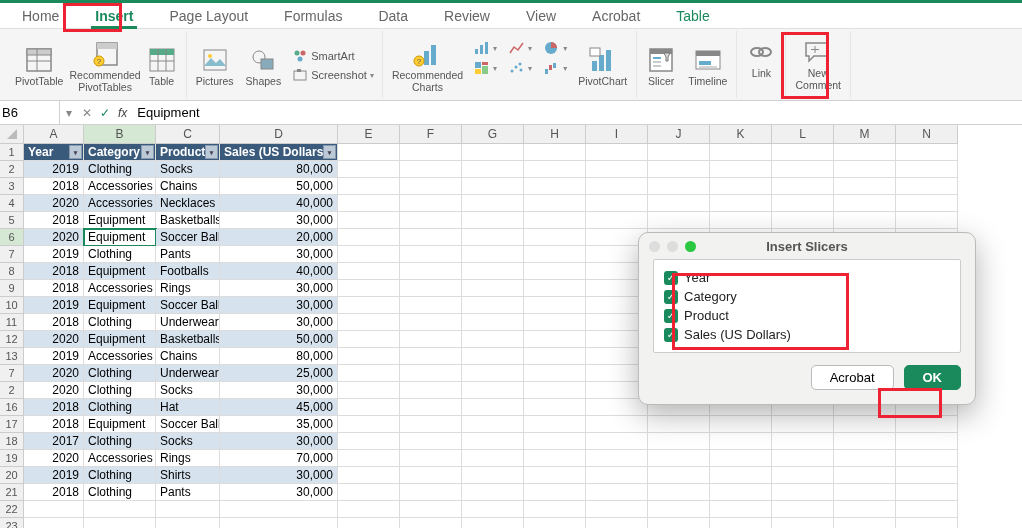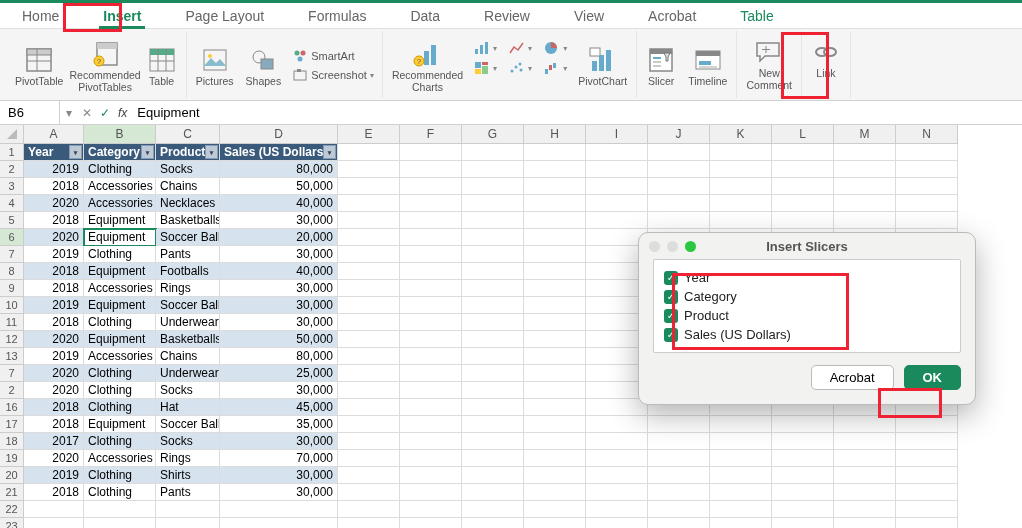--- a/index.html
+++ b/index.html
@@ -1,36 +1,36 @@
 <!DOCTYPE html>
 <html><head>
 <meta charset="utf-8">
 <style>
 * { box-sizing: border-box; margin: 0; padding: 0; font-family: -apple-system, "Segoe UI", Arial, sans-serif; }
 body { background: #fff; width: 1022px; height: 528px; overflow: hidden; position: relative; font-size: 13px; }
 .top-bar { height: 3px; background: #1a8a5c; }
-.tabs { display: flex; gap: 16px; background: #fff; border-bottom: 1px solid #e0e0e0; padding: 12px 8px; height: 26px; align-items: center; }
+.tabs { display: flex; gap: 8px; background: #fff; border-bottom: 1px solid #e0e0e0; padding: 12px 8px; height: 26px; align-items: center; }
 .tab { padding: 4px 14px; color: #666; font-size: 14px; cursor: pointer; position: relative; }
 .tab.active { color: #1a8a5c; font-weight: 600; }
 .tab.active::after { content:""; position: absolute; left: 10px; right: 10px; bottom: -1px; height: 3px; background: #1a8a5c; }
 .tab.ctx { color: #1a8a5c; }
 .highlight-insert { position: absolute; border: 3px solid #e23; z-index: 5; pointer-events: none; }
 .ribbon { display: flex; background: #f5f5f5; border-bottom: 1px solid #d0d0d0; height: 72px; padding: 2px 6px; }
 .group { display: flex; flex-direction: column; align-items: center; justify-content: space-between; padding: 4px 6px 2px; border-right: 1px solid #e5e5e5; }
 .group.row { flex-direction: row; align-items: center; gap: 6px; }
 .icon-btn { display: flex; flex-direction: column; align-items: center; gap: 0; cursor: pointer; color: #555; font-size: 10.5px; padding: 2px 3px; min-width: 36px; }
 .icon-btn .ic { width: 30px; height: 30px; display: flex; align-items: center; justify-content: center; }
 .small-row { display: flex; flex-direction: column; gap: 1px; }
 .small-item { display: flex; align-items: center; gap: 3px; font-size: 11px; color: #555; cursor: pointer; padding: 1px 2px; }
 .small-item .sic { width: 16px; height: 16px; display:flex; align-items:center; justify-content:center; }
 .chev { font-size: 8px; color: #888; }
 svg { overflow: visible; }
 
 .fbar { display: flex; align-items: center; height: 24px; border-bottom: 1px solid #d0d0d0; }
-.name-box { width: 60px; border: none; border-right: 1px solid #d0d0d0; padding: 2px 8px; font-size: 13px; height: 100%; }
+.name-box { width: 60px; border: none; border-right: 1px solid #d0d0d0; padding: 2px 2px; font-size: 13px; height: 100%; }
 .fbar .fx-ctrl { width: 18px; text-align: center; color: #888; font-size: 12px; cursor: pointer; }
 .fbar .fx-lbl { font-style: italic; font-size: 12px; color: #444; margin: 0 4px; }
 .fbar .finput { flex: 1; border: none; padding: 2px 6px; font-size: 13px; height: 100%; }
 
 .grid-wrap { position: relative; }
 .col-hdr { display: flex; height: 19px; }
 .corner { width: 24px; border-right: 1px solid #ccc; border-bottom: 1px solid #ccc; background: #f0f0f0; display:flex; align-items:center; justify-content:center; }
 .ch { border-right: 1px solid #ccc; border-bottom: 1px solid #ccc; background: #f0f0f0; text-align: center; font-size: 12px; color: #555; line-height: 19px; }
 .ch.sel { background: #d4e8d4; }
 .row-line { display: flex; height: 17px; }
@@ -267,38 +267,38 @@
             <line x1="5" y1="20" x2="23" y2="20" stroke="#aaa"></line>
           </svg>
         </div>
       <span>Timeline</span>
     </div>
   </div>
   <div class="group">
     <div class="icon-btn">
       <div class="ic">
           <svg width="28" height="24">
+            <ellipse cx="10" cy="12" rx="6" ry="4" fill="none" stroke="#888" stroke-width="2"></ellipse>
+            <ellipse cx="18" cy="12" rx="6" ry="4" fill="none" stroke="#888" stroke-width="2"></ellipse>
+          </svg>
+        </div>
+      <span>Link</span>
+    </div>
+  </div>
+  <div class="group">
+    <div class="icon-btn">
+      <div class="ic">
+          <svg width="28" height="24">
             <path d="M2 3 H24 V16 H10 L5 21 V16 H2 Z" fill="none" stroke="#888" stroke-width="1.5"></path>
             <line x1="11" y1="6" x2="11" y2="13" stroke="#888"></line>
             <line x1="7" y1="9.5" x2="15" y2="9.5" stroke="#888"></line>
           </svg>
         </div>
       <span style="white-space:pre; text-align:center">New
 Comment</span>
-    </div>
-  </div>
-  <div class="group">
-    <div class="icon-btn">
-      <div class="ic">
-          <svg width="28" height="24">
-            <ellipse cx="10" cy="12" rx="6" ry="4" fill="none" stroke="#888" stroke-width="2"></ellipse>
-            <ellipse cx="18" cy="12" rx="6" ry="4" fill="none" stroke="#888" stroke-width="2"></ellipse>
-          </svg>
-        </div>
-      <span>Link</span>
     </div>
   </div>
 </div>
 
 <div class="fbar">
   <input class="name-box" value="B6" style="">
   <span class="fx-ctrl">▾</span>
   <span class="fx-ctrl">✕</span>
   <span class="fx-ctrl" style="color:#1a8a5c">✓</span>
   <span class="fx-lbl">fx</span>

